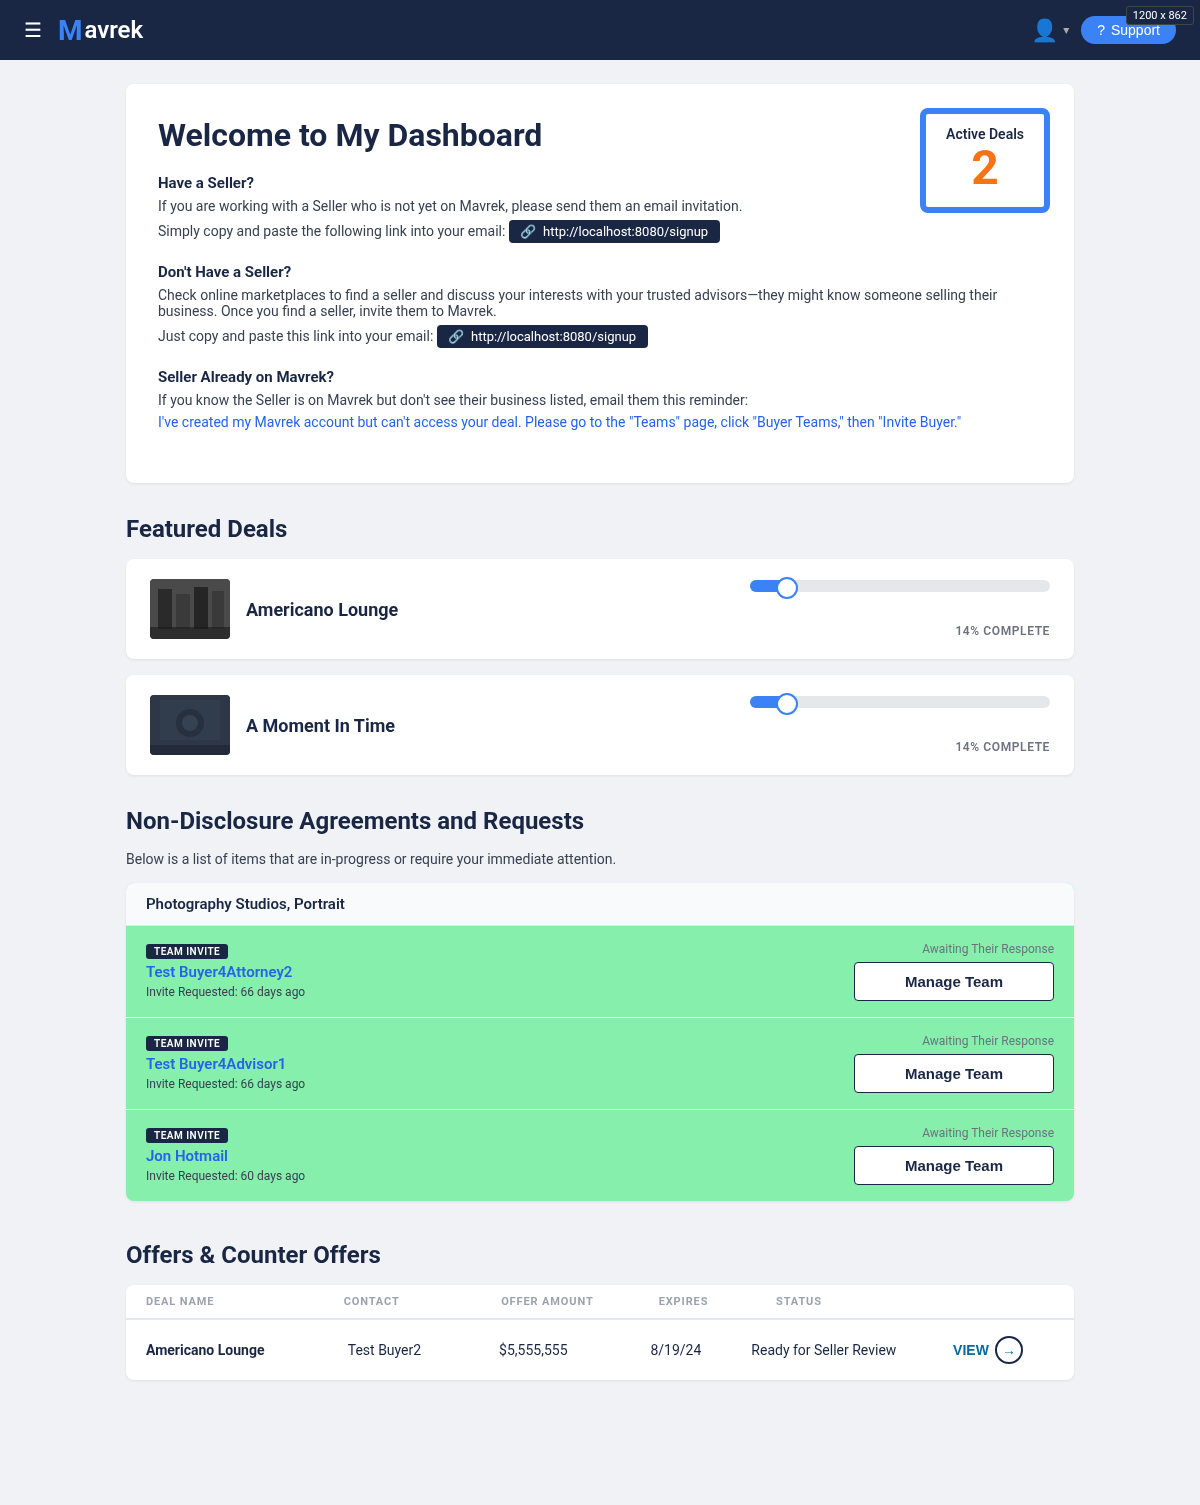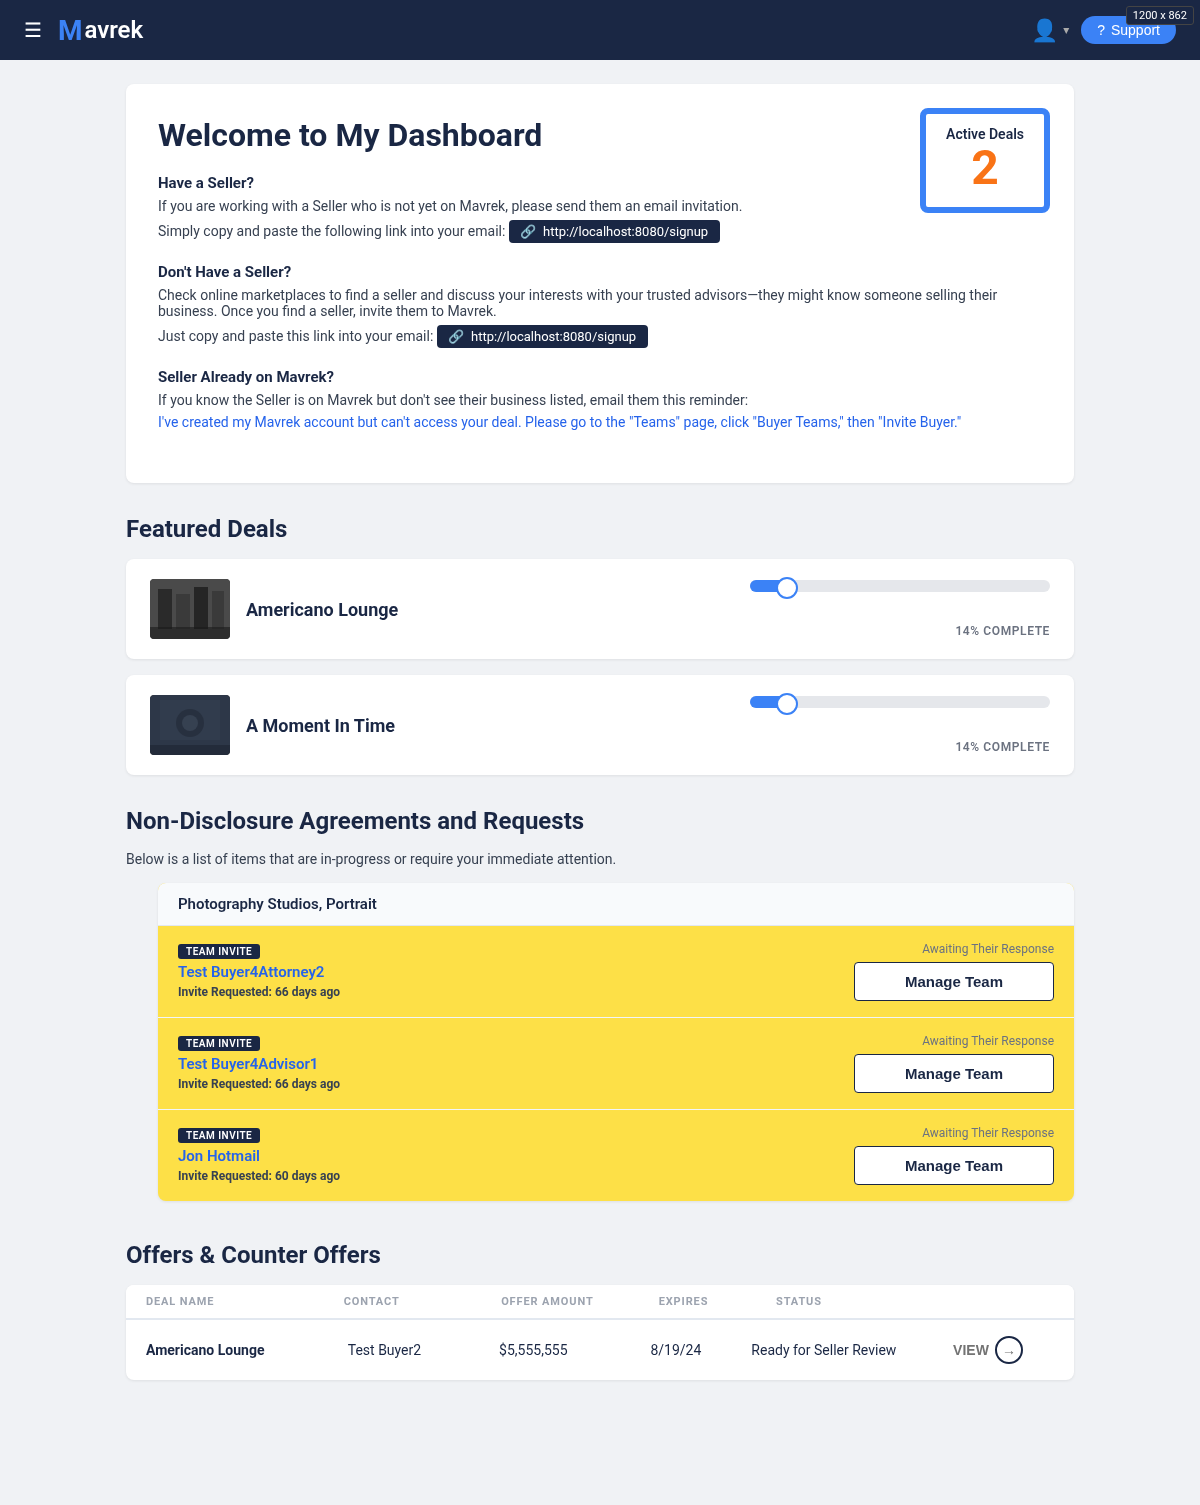--- a/index.html
+++ b/index.html
@@ -132,25 +132,24 @@
       background: white;
       border: 2px solid #3b82f6;
       border-radius: 50%;
     }
     .progress-label { font-size: 12px; color: #6b7280; font-weight: 600; letter-spacing: 0.05em; margin-top: 28px; }
 
     
     .nda-section { margin-top: 32px; }
     .nda-desc { font-size: 14px; color: #374151; margin-bottom: 16px; }
     .nda-table-card {
-      background: #fde047;
+      background: #86efac;
       border-radius: 8px;
       overflow: hidden;
       box-shadow: 0 1px 3px rgba(0,0,0,0.08);
-      margin-left: 32px;
     }
     .nda-table-header {
       background: #f8fafc;
       padding: 12px 20px;
       border-bottom: 1px solid #e2e8f0;
       font-size: 15px;
       font-weight: 600;
       color: #1a2744;
     }
     .nda-row {
@@ -169,21 +168,21 @@
       color: white;
       font-size: 10px;
       font-weight: 600;
       padding: 2px 8px;
       border-radius: 3px;
       letter-spacing: 0.05em;
       width: fit-content;
     }
     .nda-person-name { font-size: 15px; font-weight: 600; color: #2563eb; }
     .nda-invite-time { font-size: 12px; color: #6b7280; }
-    .nda-invite-time span { font-weight: 700; color: #374151; }
+    .nda-invite-time span { font-weight: 400; color: #374151; }
     .nda-row-right { display: flex; flex-direction: column; align-items: flex-end; gap: 6px; }
     .awaiting-label { font-size: 12px; color: #6b7280; }
     .manage-team-btn {
       background: white;
       border: 1.5px solid #1a2744;
       color: #1a2744;
       font-size: 15px;
       font-weight: 700;
       padding: 10px 32px;
       border-radius: 4px;
@@ -217,21 +216,21 @@
     }
     .offers-row:last-child { border-bottom: none; }
     .offers-cell { font-size: 14px; color: #1a2744; }
     .offers-cell.bold { font-weight: 700; }
     .view-btn {
       display: flex;
       align-items: center;
       gap: 6px;
       background: none;
       border: none;
-      color: #737373;
+      color: #0369a1;
       font-size: 14px;
       font-weight: 700;
       cursor: pointer;
     }
     .view-circle {
       width: 28px;
       height: 28px;
       border: 2px solid #1a2744;
       border-radius: 50%;
       display: flex;

